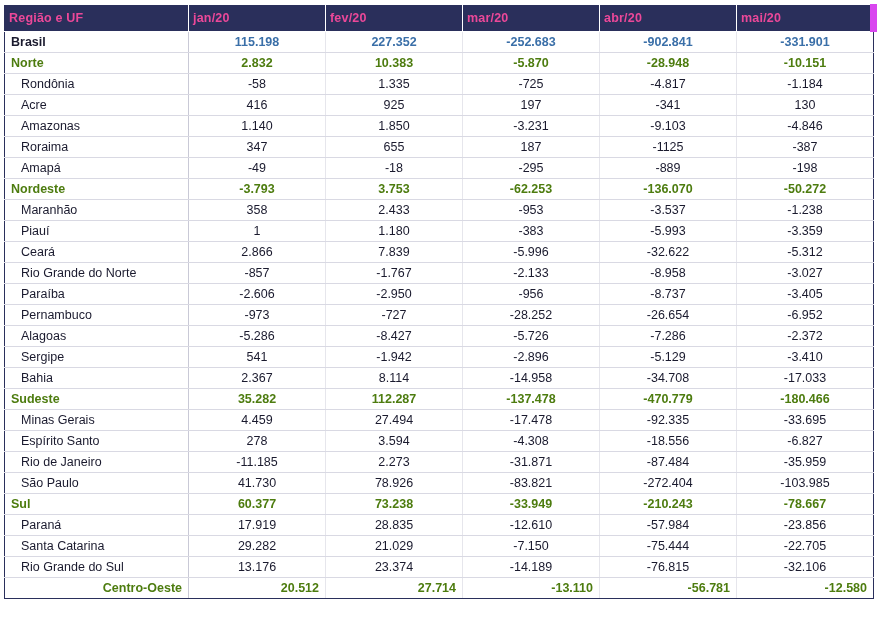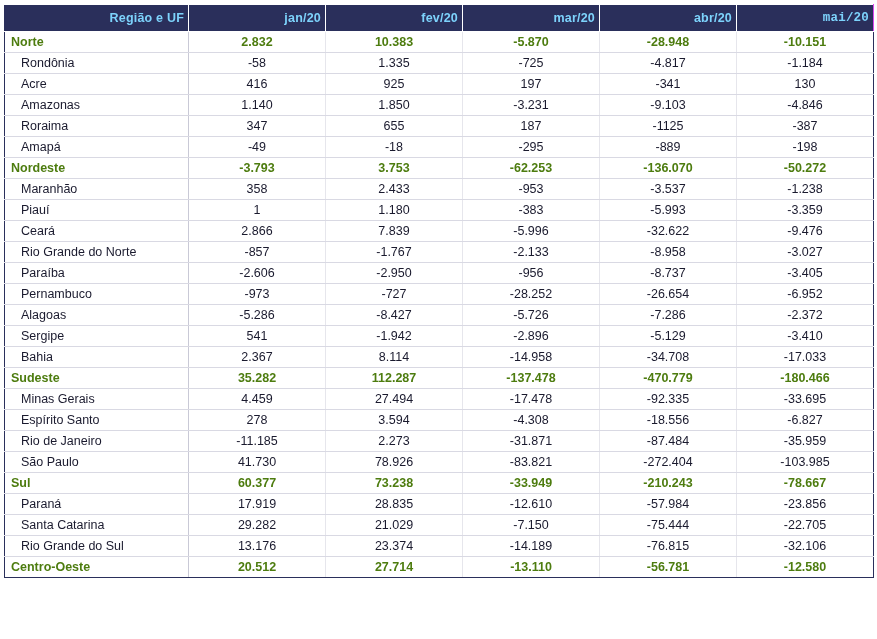--- a/index.html
+++ b/index.html
@@ -25,34 +25,33 @@
   }
   table.data-table col.c0 { width: 184px; }
   table.data-table col.c1 { width: 137px; }
   table.data-table col.c2 { width: 137px; }
   table.data-table col.c3 { width: 137px; }
   table.data-table col.c4 { width: 137px; }
   table.data-table col.c5 { width: 137px; }
 
   thead th {
     background: #2a2f5b;
-    color: #7dd3fc;
+    color: #ec4899;
     font-weight: bold;
     font-size: 12.5px;
-    text-align: right;
+    text-align: left;
     padding: 6px 4px;
     border: 1px solid #ffffff;
     letter-spacing: .2px;
   }
   thead th.first {
     border-left: 1px solid #2a2f5b;
   }
   thead th.last {
-    border-right: 1px solid #d946ef;
-    font-family: Liberation Mono, monospace;
+    border-right: 7px solid #d946ef;
   }
   tbody td {
     padding: 1px 6px;
     border-bottom: 1px solid #d9d9e3;
     height: 18px;
     line-height: 17px;
     white-space: nowrap;
     overflow: hidden;
   }
   tbody td.label {
@@ -64,21 +63,21 @@
     text-align: center;
     border-right: 1px solid #e6e6ec;
   }
   tbody td.num.lastcol {
     border-right: 1px solid #2a2f5b;
   }
   tbody tr.level-country td { font-weight: bold; color: #3a6fa8; }
   tbody tr.level-country td.label { color: #1a1a2e; }
   tbody tr.level-region td { font-weight: bold; color: #4d7c0f; }
   tbody tr.level-state td.label { padding-left: 16px; }
-  tbody tr:last-child td { border-bottom: 1px solid #2a2f5b; }
+  tbody tr:last-child td { border-bottom: 1px solid #2a2f5b; text-align: right; }
 </style>
 </head>
 <body>
 
 <div id="page">
   <table class="data-table">
     <colgroup>
       <col class="c0">
         <col class="c1">
         <col class="c2">
@@ -90,20 +89,28 @@
       <tr>
         <th class="first">Região e UF</th>
         <th>jan/20</th>
         <th>fev/20</th>
         <th>mar/20</th>
         <th>abr/20</th>
         <th class="last">mai/20</th>
       </tr>
     </thead>
     <tbody id="tbody">
+        <tr class="level-country">
+          <td class="label">Brasil</td>
+          <td class="num">115.198</td>
+          <td class="num">227.352</td>
+          <td class="num">-252.683</td>
+          <td class="num">-902.841</td>
+          <td class="num lastcol">-331.901</td>
+        </tr>
         <tr class="level-region">
           <td class="label">Norte</td>
           <td class="num">2.832</td>
           <td class="num">10.383</td>
           <td class="num">-5.870</td>
           <td class="num">-28.948</td>
           <td class="num lastcol">-10.151</td>
         </tr>
         <tr class="level-state">
           <td class="label">Rondônia</td>
@@ -168,21 +175,21 @@
           <td class="num">-383</td>
           <td class="num">-5.993</td>
           <td class="num lastcol">-3.359</td>
         </tr>
         <tr class="level-state">
           <td class="label">Ceará</td>
           <td class="num">2.866</td>
           <td class="num">7.839</td>
           <td class="num">-5.996</td>
           <td class="num">-32.622</td>
-          <td class="num lastcol">-9.476</td>
+          <td class="num lastcol">-5.312</td>
         </tr>
         <tr class="level-state">
           <td class="label">Rio Grande do Norte</td>
           <td class="num">-857</td>
           <td class="num">-1.767</td>
           <td class="num">-2.133</td>
           <td class="num">-8.958</td>
           <td class="num lastcol">-3.027</td>
         </tr>
         <tr class="level-state">

